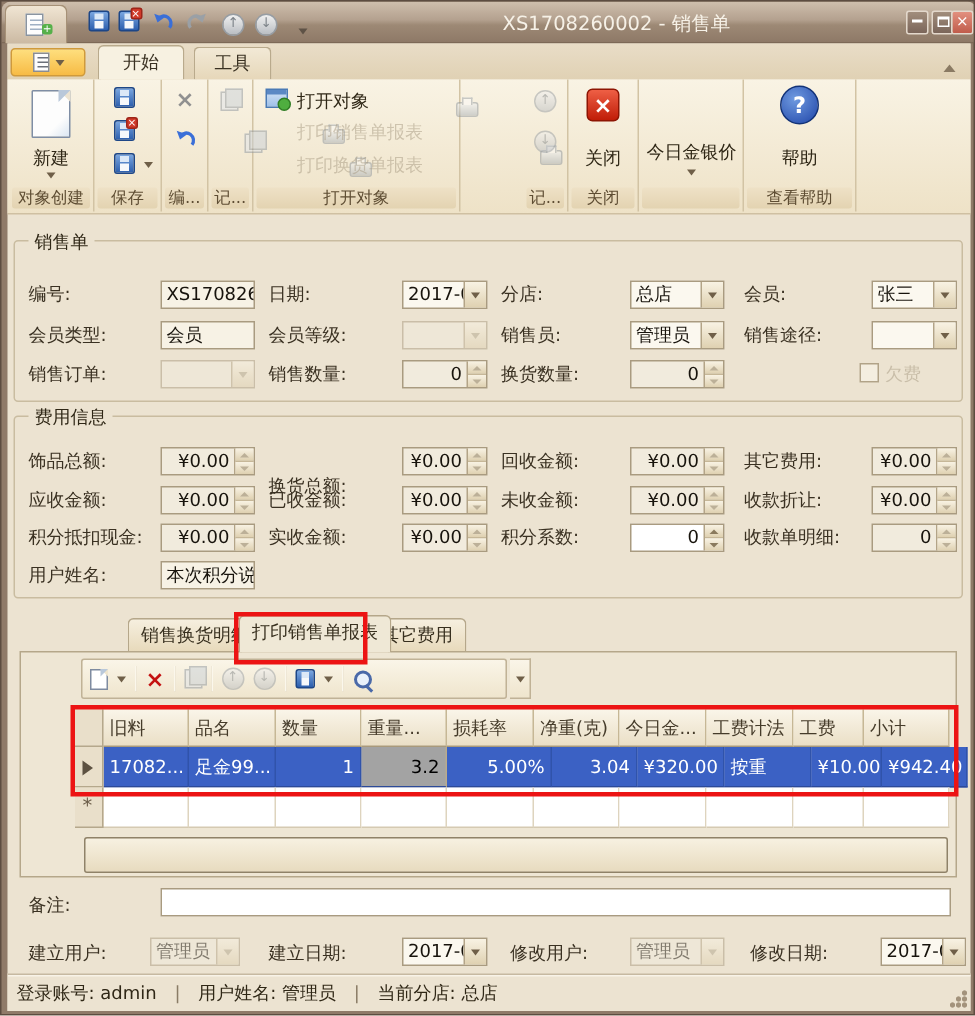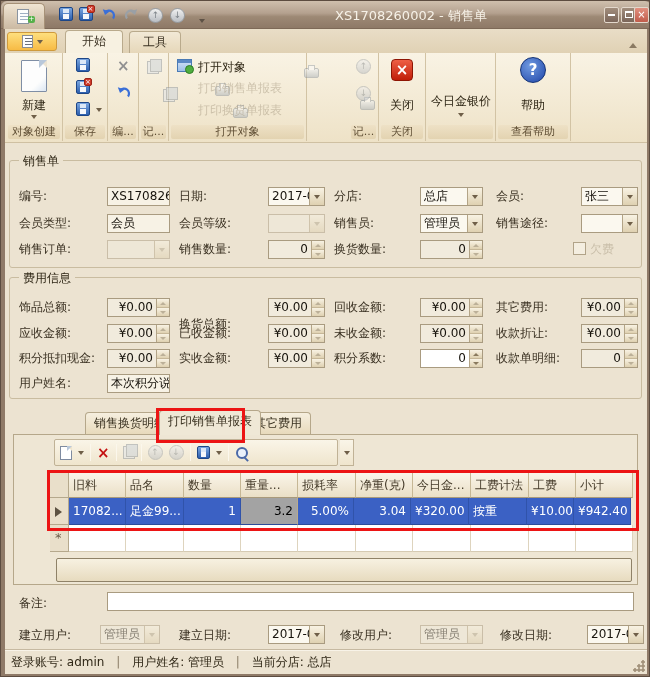--- a/index.html
+++ b/index.html
@@ -497,21 +497,21 @@
     <span class="gh" style="width:57px">小计</span>
   </div>
   <div class="gridrow" style="left:49px;top:497px">
     <span class="ind" style="height:27px">
         <i class="rowtri"></i>
       </span>
     <span class="gc" style="width:57px">17082...</span>
     <span class="gc" style="width:58px">足金99...</span>
     <span class="gc r" style="width:57px">1</span>
     <span class="gc edit r" style="width:57px">3.2</span>
-    <span class="gc r" style="width:56px">5.00%</span>
+    <span class="gc r" style="width:70px">5.00%</span>
     <span class="gc r" style="width:57px">3.04</span>
     <span class="gc r" style="width:58px">¥320.00</span>
     <span class="gc" style="width:58px">按重</span>
     <span class="gc r" style="width:47px">¥10.00</span>
     <span class="gc r" style="width:57px">¥942.40</span>
   </div>
   <div class="gridrow" style="left:49px;top:524px">
     <span class="ind" style="height:27px">
         <i class="newstar">*</i>
       </span>

